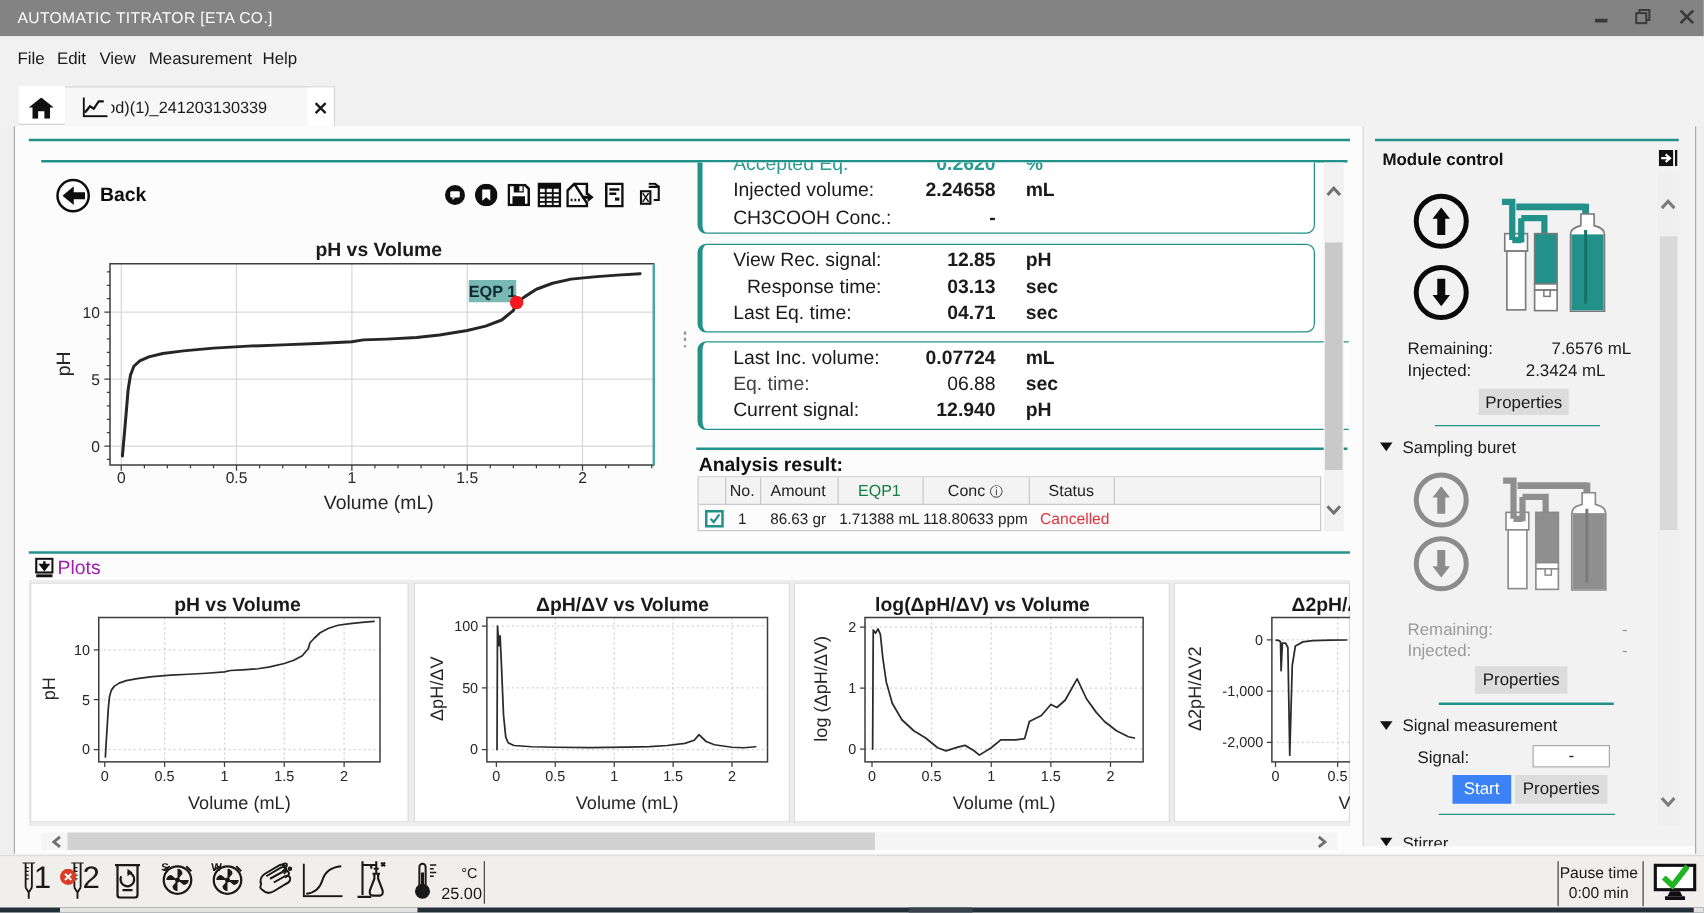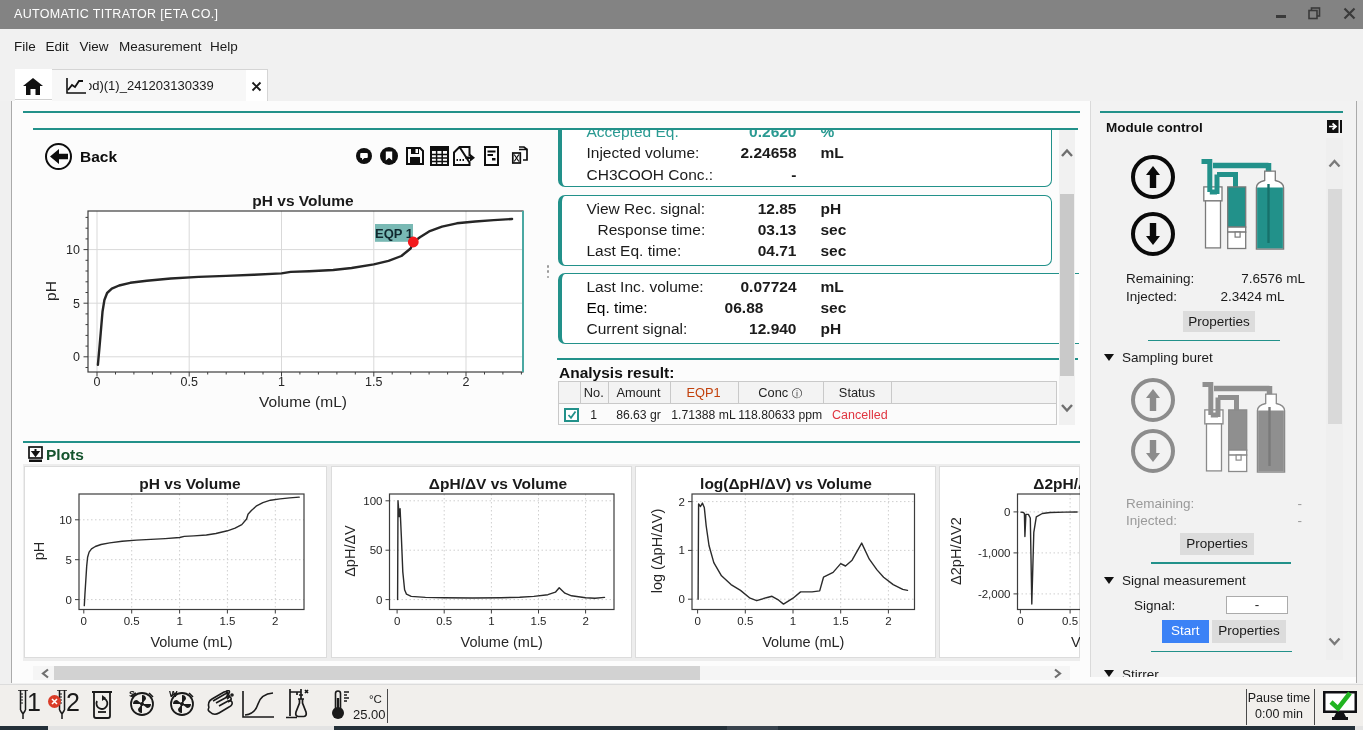--- a/index.html
+++ b/index.html
@@ -179,36 +179,36 @@
       <div class="t" style="left:130px;top:25.5px;width:105px;text-align:right;font-size:15.5px;font-weight:bold;color:#1b1b1b">03.13</div>
       <div class="t" style="left:259px;top:25.5px;font-size:15.5px;font-weight:bold;color:#1b1b1b">sec</div>
 <div class="t" style="left:25px;top:46.5px;font-size:15.5px;color:#1b1b1b">Last Eq. time:</div>
       <div class="t" style="left:130px;top:46.5px;width:105px;text-align:right;font-size:15.5px;font-weight:bold;color:#1b1b1b">04.71</div>
       <div class="t" style="left:259px;top:46.5px;font-size:15.5px;font-weight:bold;color:#1b1b1b">sec</div>
 </div>
 <div style="position:absolute;left:1.5px;width:592px;border:1.5px solid #22918a;border-left:4.5px solid #22918a;border-radius:7px;background:#fff;top:142.5px;height:71px">
 <div class="t" style="left:25px;top:4.5px;font-size:15.5px;color:#1b1b1b">Last Inc. volume:</div>
       <div class="t" style="left:130px;top:4.5px;width:105px;text-align:right;font-size:15.5px;font-weight:bold;color:#1b1b1b">0.07724</div>
       <div class="t" style="left:259px;top:4.5px;font-size:15.5px;font-weight:bold;color:#1b1b1b">mL</div>
-<div class="t" style="left:25px;top:25.5px;font-size:15.5px;color:#000000">Eq. time:</div>
-      <div class="t" style="left:130px;top:25.5px;width:105px;text-align:center;font-size:15.5px;font-weight:bold;color:#1b1b1b">06.88</div>
+<div class="t" style="left:25px;top:25.5px;font-size:15.5px;color:#404040">Eq. time:</div>
+      <div class="t" style="left:130px;top:25.5px;width:105px;text-align:right;font-size:15.5px;font-weight:normal;color:#1b1b1b">06.88</div>
       <div class="t" style="left:259px;top:25.5px;font-size:15.5px;font-weight:bold;color:#1b1b1b">sec</div>
 <div class="t" style="left:25px;top:46.5px;font-size:15.5px;color:#1b1b1b">Current signal:</div>
       <div class="t" style="left:130px;top:46.5px;width:105px;text-align:right;font-size:15.5px;font-weight:bold;color:#1b1b1b">12.940</div>
       <div class="t" style="left:259px;top:46.5px;font-size:15.5px;font-weight:bold;color:#1b1b1b">pH</div>
 </div>
 <div class="abs" style="left:1px;top:227.5px;width:521px;height:2px;background:#22918a"></div>
 <div class="t" style="left:3px;top:233.5px;font-size:15.5px;font-weight:bold;color:#111">Analysis result:</div>
 <div class="abs" style="left:2px;top:250.5px;width:499px;height:44.5px;border:1px solid #c9c9c9;background:#fbfbfb">
 <div class="abs" style="left:0;top:0;width:497px;height:22.5px;background:#f3f3f3;border-bottom:1px solid #c9c9c9"></div>
 <div class="t" style="left:21px;top:3.5px;width:27.5px;text-align:center;font-size:12.8px;color:#222">No.</div>
 <div class="abs" style="left:21px;top:0;width:1px;height:22.5px;background:#c9c9c9"></div>
 <div class="t" style="left:48.5px;top:3.5px;width:62.0px;text-align:center;font-size:12.8px;color:#222">Amount</div>
 <div class="abs" style="left:48.5px;top:0;width:1px;height:22.5px;background:#c9c9c9"></div>
-<div class="t" style="left:110.5px;top:3.5px;width:68.0px;text-align:center;font-size:12.8px;color:#c2410c">EQP1</div>
+<div class="t" style="left:110.5px;top:3.5px;width:68.0px;text-align:center;font-size:12.8px;color:#15803d">EQP1</div>
 <div class="abs" style="left:110.5px;top:0;width:1px;height:22.5px;background:#c9c9c9"></div>
 <div class="t" style="left:178.5px;top:3.5px;width:85.5px;text-align:center;font-size:12.8px;color:#222">Conc <span style="font-size:10.5px">ⓘ</span></div>
 <div class="abs" style="left:178.5px;top:0;width:1px;height:22.5px;background:#c9c9c9"></div>
 <div class="t" style="left:264px;top:3.5px;width:68px;text-align:center;font-size:12.8px;color:#222">Status</div>
 <div class="abs" style="left:264px;top:0;width:1px;height:22.5px;background:#c9c9c9"></div>
 <div class="abs" style="left:332px;top:0;width:1px;height:22.5px;background:#c9c9c9"></div>
 <div class="t" style="left:21px;top:26px;width:27.5px;text-align:center;font-size:12.2px;color:#222">1</div>
 <div class="t" style="left:48.5px;top:26px;width:62.0px;text-align:center;font-size:12.2px;color:#222">86.63 gr</div>
 <div class="t" style="left:110.5px;top:26px;width:68.0px;text-align:center;font-size:12.2px;color:#222">1.71388 mL</div>
 <div class="t" style="left:178.5px;top:26px;width:85.5px;text-align:center;font-size:12.2px;color:#222">118.80633 ppm</div>
@@ -226,21 +226,21 @@
 <div class="abs" style="left:1060px;top:194px;width:14px;height:182px;background:#c9c9c9"></div>
 <svg style="position:absolute;left:1060px;top:402px" width="14" height="12" viewBox="0 0 14 12">
     <path d="M2 3 L7 8.5 L12 3" stroke="#6f6f6f" stroke-width="2.4" fill="none"></path>
   </svg>
 <div class="abs" style="left:23px;top:440.5px;width:1057px;height:2.5px;background:#22918a"></div>
 <svg style="position:absolute;left:28px;top:446px" width="15" height="16" viewBox="0 0 15 16">
     <rect x="1" y="1" width="13" height="11" fill="none" stroke="#111" stroke-width="1.7"></rect>
     <path d="M7.5 3 L7.5 8 M4.8 6 L7.5 9.5 L10.2 6 Z" stroke="#111" stroke-width="2" fill="#111"></path>
     <rect x="1" y="13.5" width="13" height="2.5" fill="#111"></rect>
   </svg>
-<div class="t" style="left:46px;top:446px;font-size:15.5px;font-weight:bold;color:#14532d">Plots</div>
+<div class="t" style="left:46px;top:446px;font-size:15.5px;font-weight:normal;color:#a21caf">Plots</div>
 <div class="abs" style="left:23px;top:463.5px;width:1057px;height:197px;background:#ededed"></div>
 <div class="abs" style="left:24px;top:466px;width:303px;height:192px;background:#fff;border:1px solid #dcdcdc"></div>
 <div class="abs" style="left:330.5px;top:466px;width:301px;height:192px;background:#fff;border:1px solid #dcdcdc"></div>
 <div class="abs" style="left:634.5px;top:466px;width:301.5px;height:192px;background:#fff;border:1px solid #dcdcdc"></div>
 <div class="abs" style="left:939px;top:466px;width:141px;height:192px;background:#fff;border:1px solid #dcdcdc"></div>
 <svg width="303" height="192" style="position:absolute;left:24px;top:466px" viewBox="24 466 303 192">
     <text x="190" y="489" font-size="15.5" font-weight="bold" text-anchor="middle" fill="#1a1a1a">pH vs Volume</text>
     <g stroke="#cfcfcf" stroke-width="1" stroke-dasharray="1.5,2.5">
       <line x1="131.7" y1="494" x2="131.7" y2="609.5"></line>
       <line x1="179.6" y1="494" x2="179.6" y2="609.5"></line>

